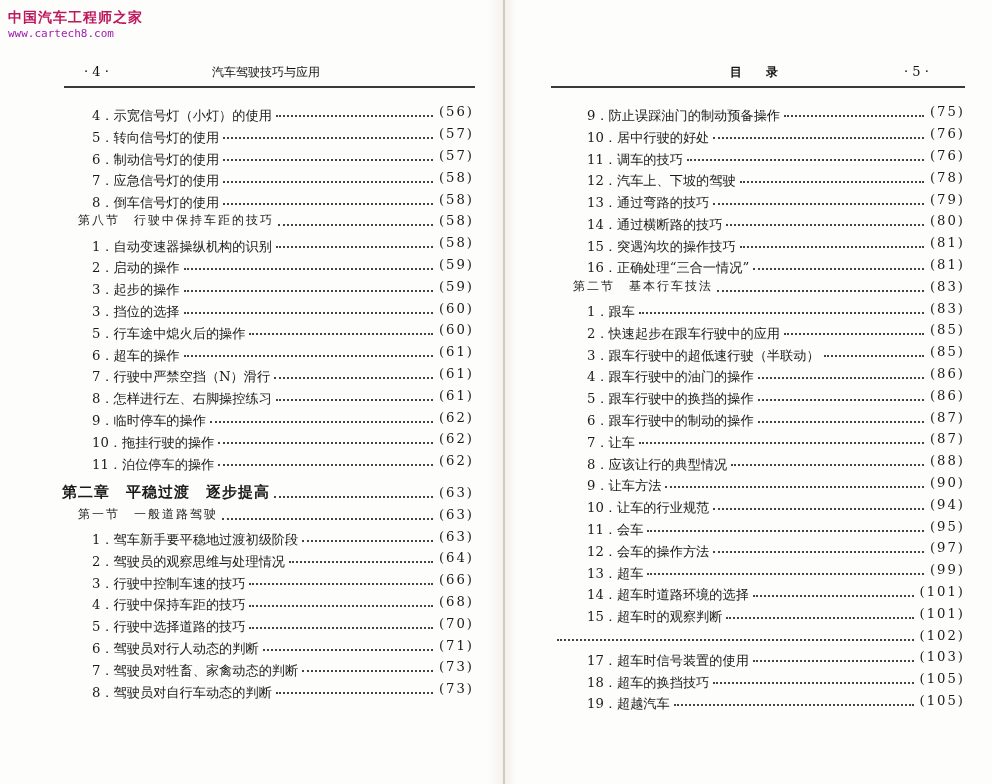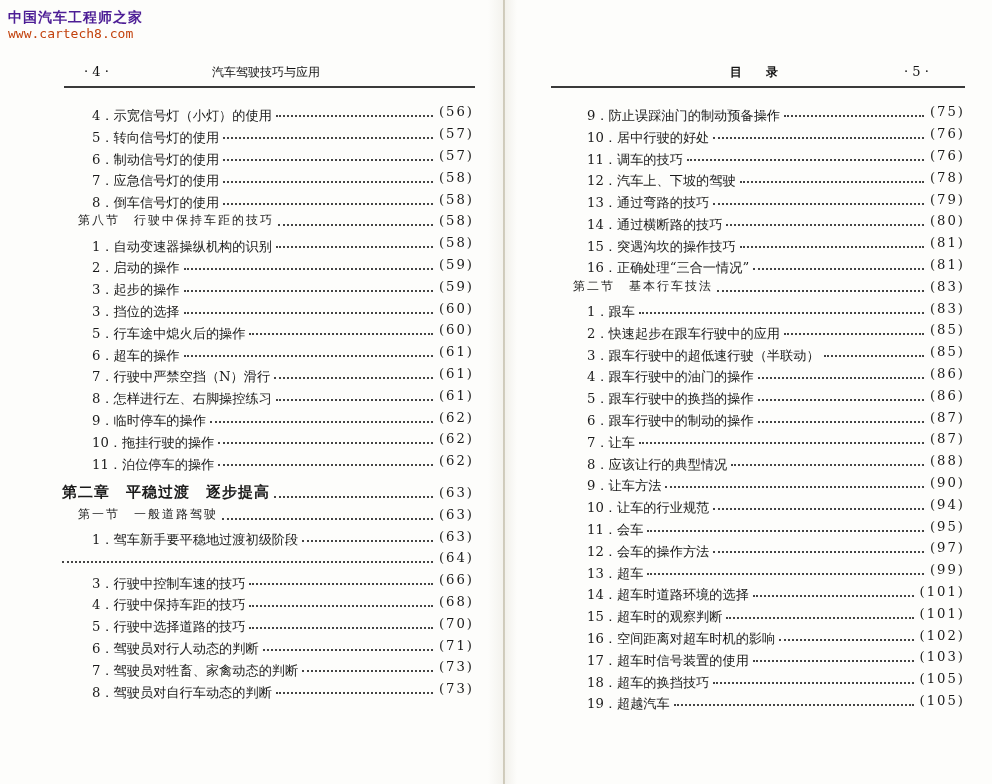--- a/index.html
+++ b/index.html
@@ -5,25 +5,25 @@
   html, body { margin: 0; padding: 0; }
   body {
     width: 992px; height: 784px; overflow: hidden; position: relative;
     background: #fdfdfb;
     font-family: "DejaVu Serif", "Liberation Serif", serif;
     color: #1a1a1a;
   }
   .watermark { position: absolute; left: 8px; top: 8px; }
   .wm-cn {
     font-family: "DejaVu Sans", sans-serif; font-weight: bold;
-    font-size: 14px; color: #4c1d95; letter-spacing: 1px; line-height: 18px;
+    font-size: 14px; color: #be185d; letter-spacing: 1px; line-height: 18px;
   }
   .wm-url {
     font-family: "DejaVu Sans Mono", "Liberation Mono", monospace;
-    font-size: 13px; color: #c2410c; line-height: 16px;
+    font-size: 11px; color: #a21caf; line-height: 16px;
   }
   .fold {
     position: absolute; left: 503px; top: 0; width: 2px; height: 784px;
     background: linear-gradient(to right, #e6e2d6, #b8b39f, #e9e6dc);
   }
   .fold-shade-l { position:absolute; left:488px; top:0; width:15px; height:784px;
     background: linear-gradient(to right, rgba(0,0,0,0), rgba(160,150,120,0.10)); }
   .fold-shade-r { position:absolute; left:505px; top:0; width:12px; height:784px;
     background: linear-gradient(to left, rgba(0,0,0,0), rgba(160,150,120,0.12)); }
 
@@ -169,20 +169,21 @@
         <span class="lbl">第一节　一般道路驾驶</span>
         <span class="dots"></span>
         <span class="pg">(63)</span>
       </div>
       <div class="row item">
         <span class="lbl">1．驾车新手要平稳地过渡初级阶段</span>
         <span class="dots"></span>
         <span class="pg">(63)</span>
       </div>
       <div class="row item">
+        <span class="lbl">2．驾驶员的观察思维与处理情况</span>
         <span class="dots"></span>
         <span class="pg">(64)</span>
       </div>
       <div class="row item">
         <span class="lbl">3．行驶中控制车速的技巧</span>
         <span class="dots"></span>
         <span class="pg">(66)</span>
       </div>
       <div class="row item">
         <span class="lbl">4．行驶中保持车距的技巧</span>
@@ -333,21 +334,20 @@
         <span class="lbl">14．超车时道路环境的选择</span>
         <span class="dots"></span>
         <span class="pg">(101)</span>
       </div>
       <div class="row item">
         <span class="lbl">15．超车时的观察判断</span>
         <span class="dots"></span>
         <span class="pg">(101)</span>
       </div>
       <div class="row item">
-        <span class="lbl">16．空间距离对超车时机的影响</span>
         <span class="dots"></span>
         <span class="pg">(102)</span>
       </div>
       <div class="row item">
         <span class="lbl">17．超车时信号装置的使用</span>
         <span class="dots"></span>
         <span class="pg">(103)</span>
       </div>
       <div class="row item">
         <span class="lbl">18．超车的换挡技巧</span>

